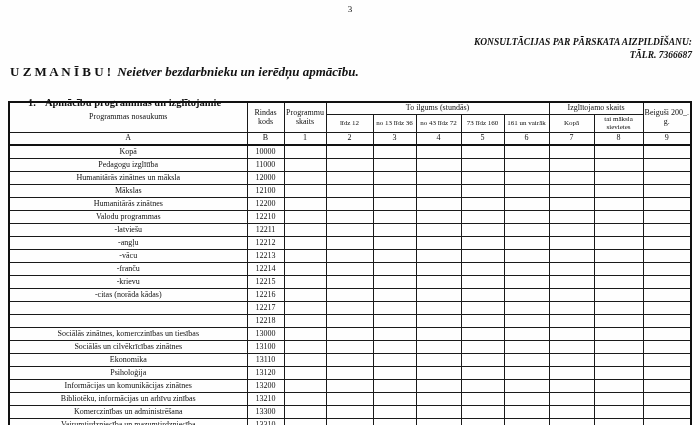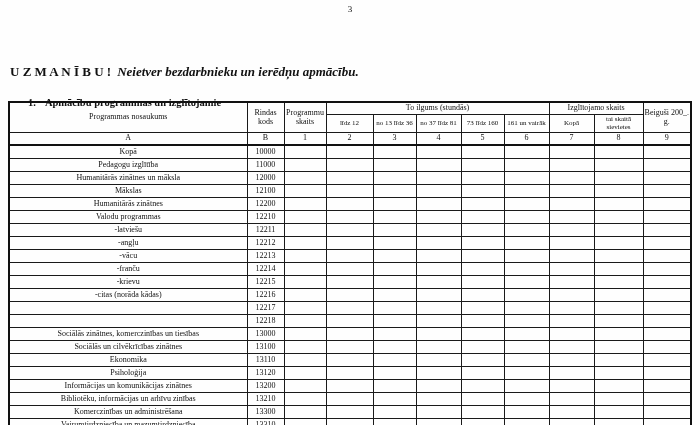--- a/index.html
+++ b/index.html
@@ -40,20 +40,22 @@
   .lv4{padding-left:70px;}
   .bold{font-weight:bold;}
   th.beigusi{font-size:7.5px;}
 </style>
 </head>
 <body>
 
 <div class="page-num">3</div>
 
 <div class="consult">
+  <div>KONSULTĀCIJAS PAR PĀRSKATA AIZPILDĪŠANU:</div>
+  <div>TĀLR. 7366687</div>
 </div>
 
 <div class="attention">
   <span>U Z M A N Ī B U !</span><span class="note">Neietver bezdarbnieku un ierēdņu apmācību.</span>
 </div>
 
 <div class="section-head">
   <span class="num">1.</span><span>Apmācību programmas un izglītojamie</span>
 </div>
 
@@ -76,25 +78,25 @@
       <th rowspan="2">Programmas nosaukums</th>
       <th rowspan="2">Rindas kods</th>
       <th rowspan="2">Programmu skaits</th>
       <th colspan="5">To ilgums (stundās)</th>
       <th colspan="2">Izglītojamo skaits</th>
       <th rowspan="2" class="beigusi">Beiguši 200_. g.</th>
     </tr>
     <tr class="sub-row">
       <th>līdz 12</th>
       <th>no 13 līdz 36</th>
-      <th>no 37 līdz 81</th>
+      <th>no 43 līdz 72</th>
       <th>73 līdz 160</th>
       <th>161 un vairāk</th>
       <th>Kopā</th>
-      <th>tai skaitā sievietes</th>
+      <th>tai māksla sievietes</th>
     </tr>
     <tr class="index-row">
       <td>A</td>
       <td>B</td>
       <td>1</td>
       <td>2</td>
       <td>3</td>
       <td>4</td>
       <td>5</td>
       <td>6</td>

